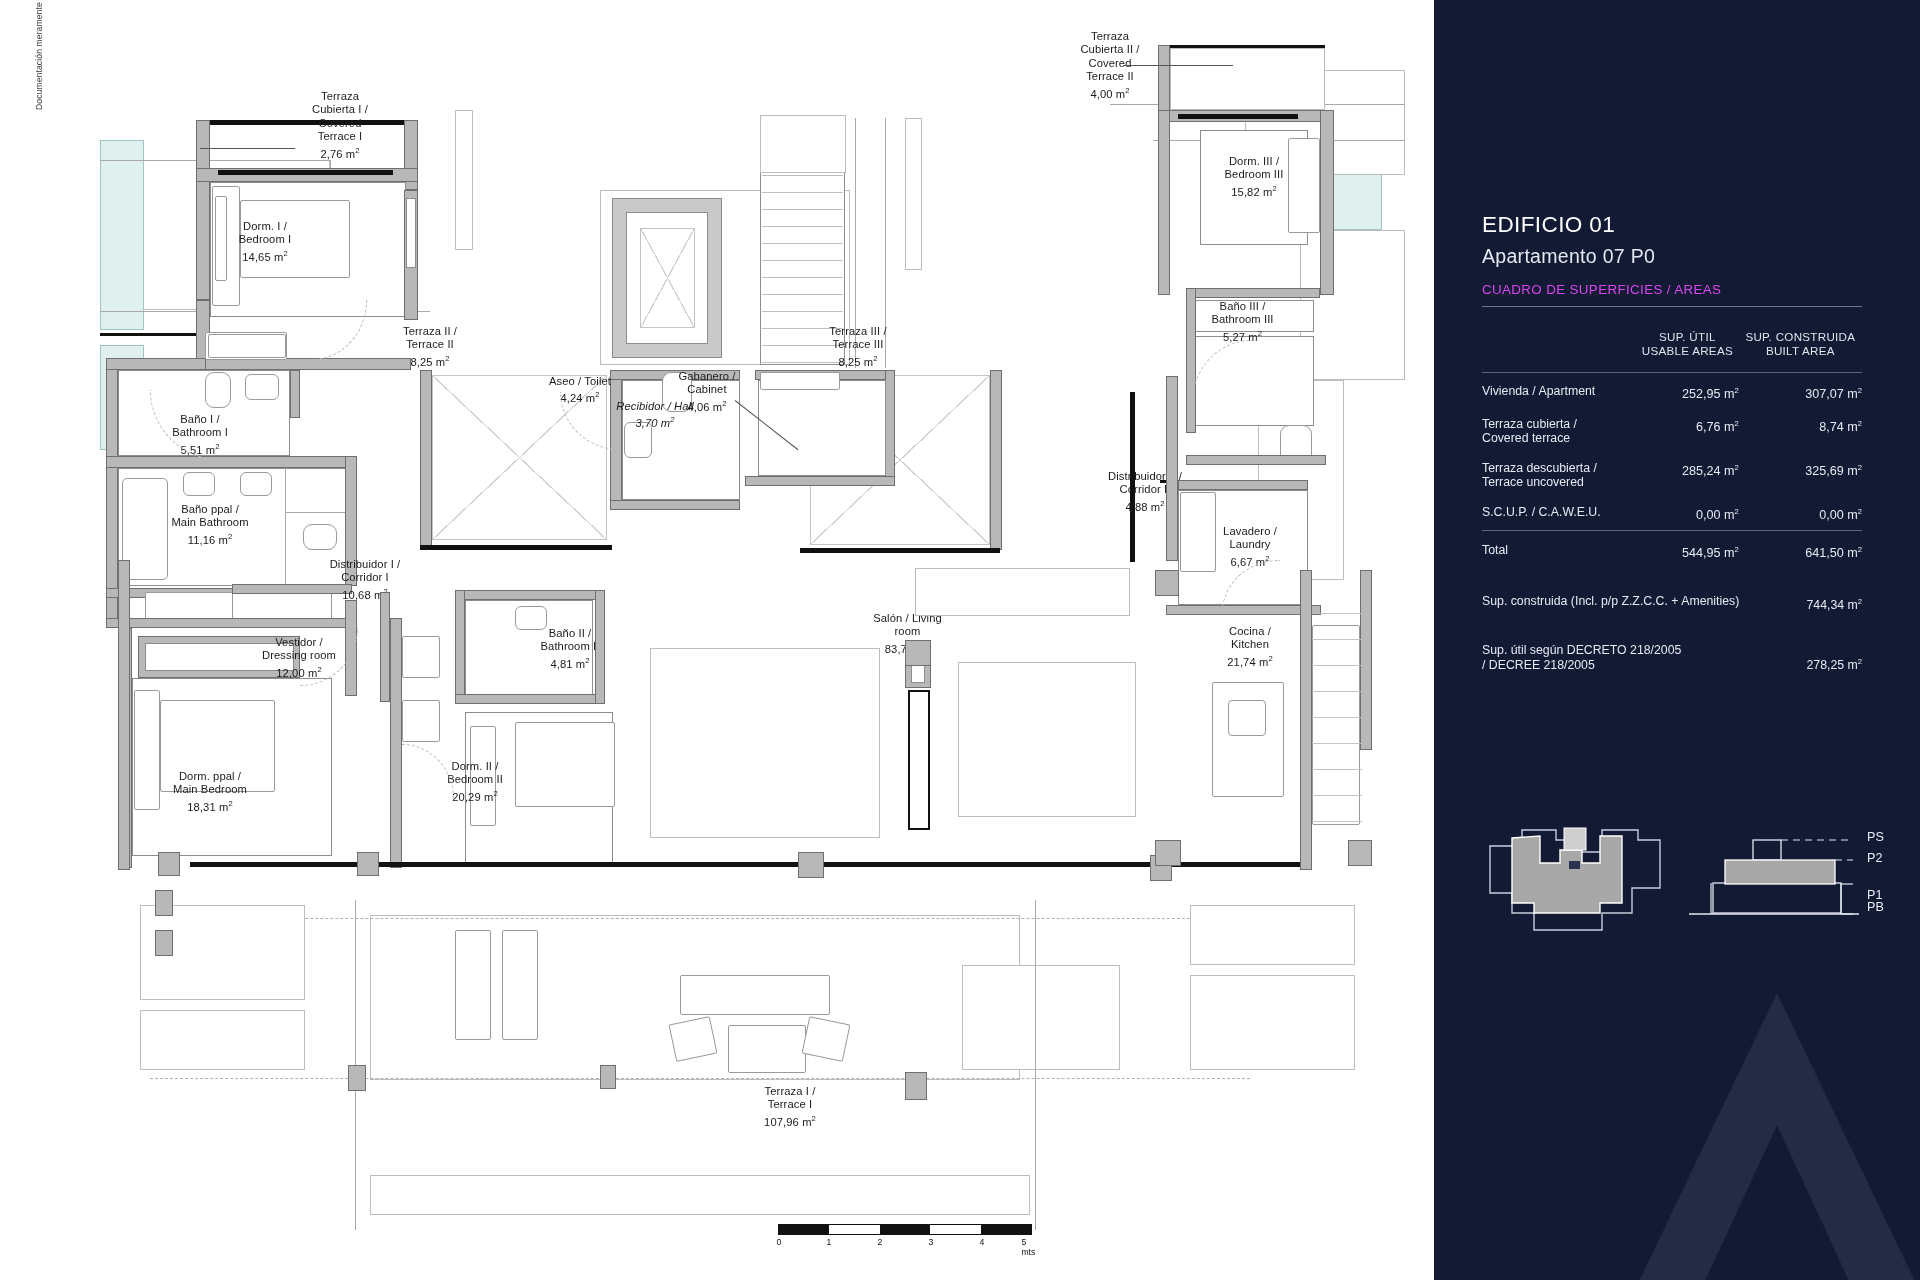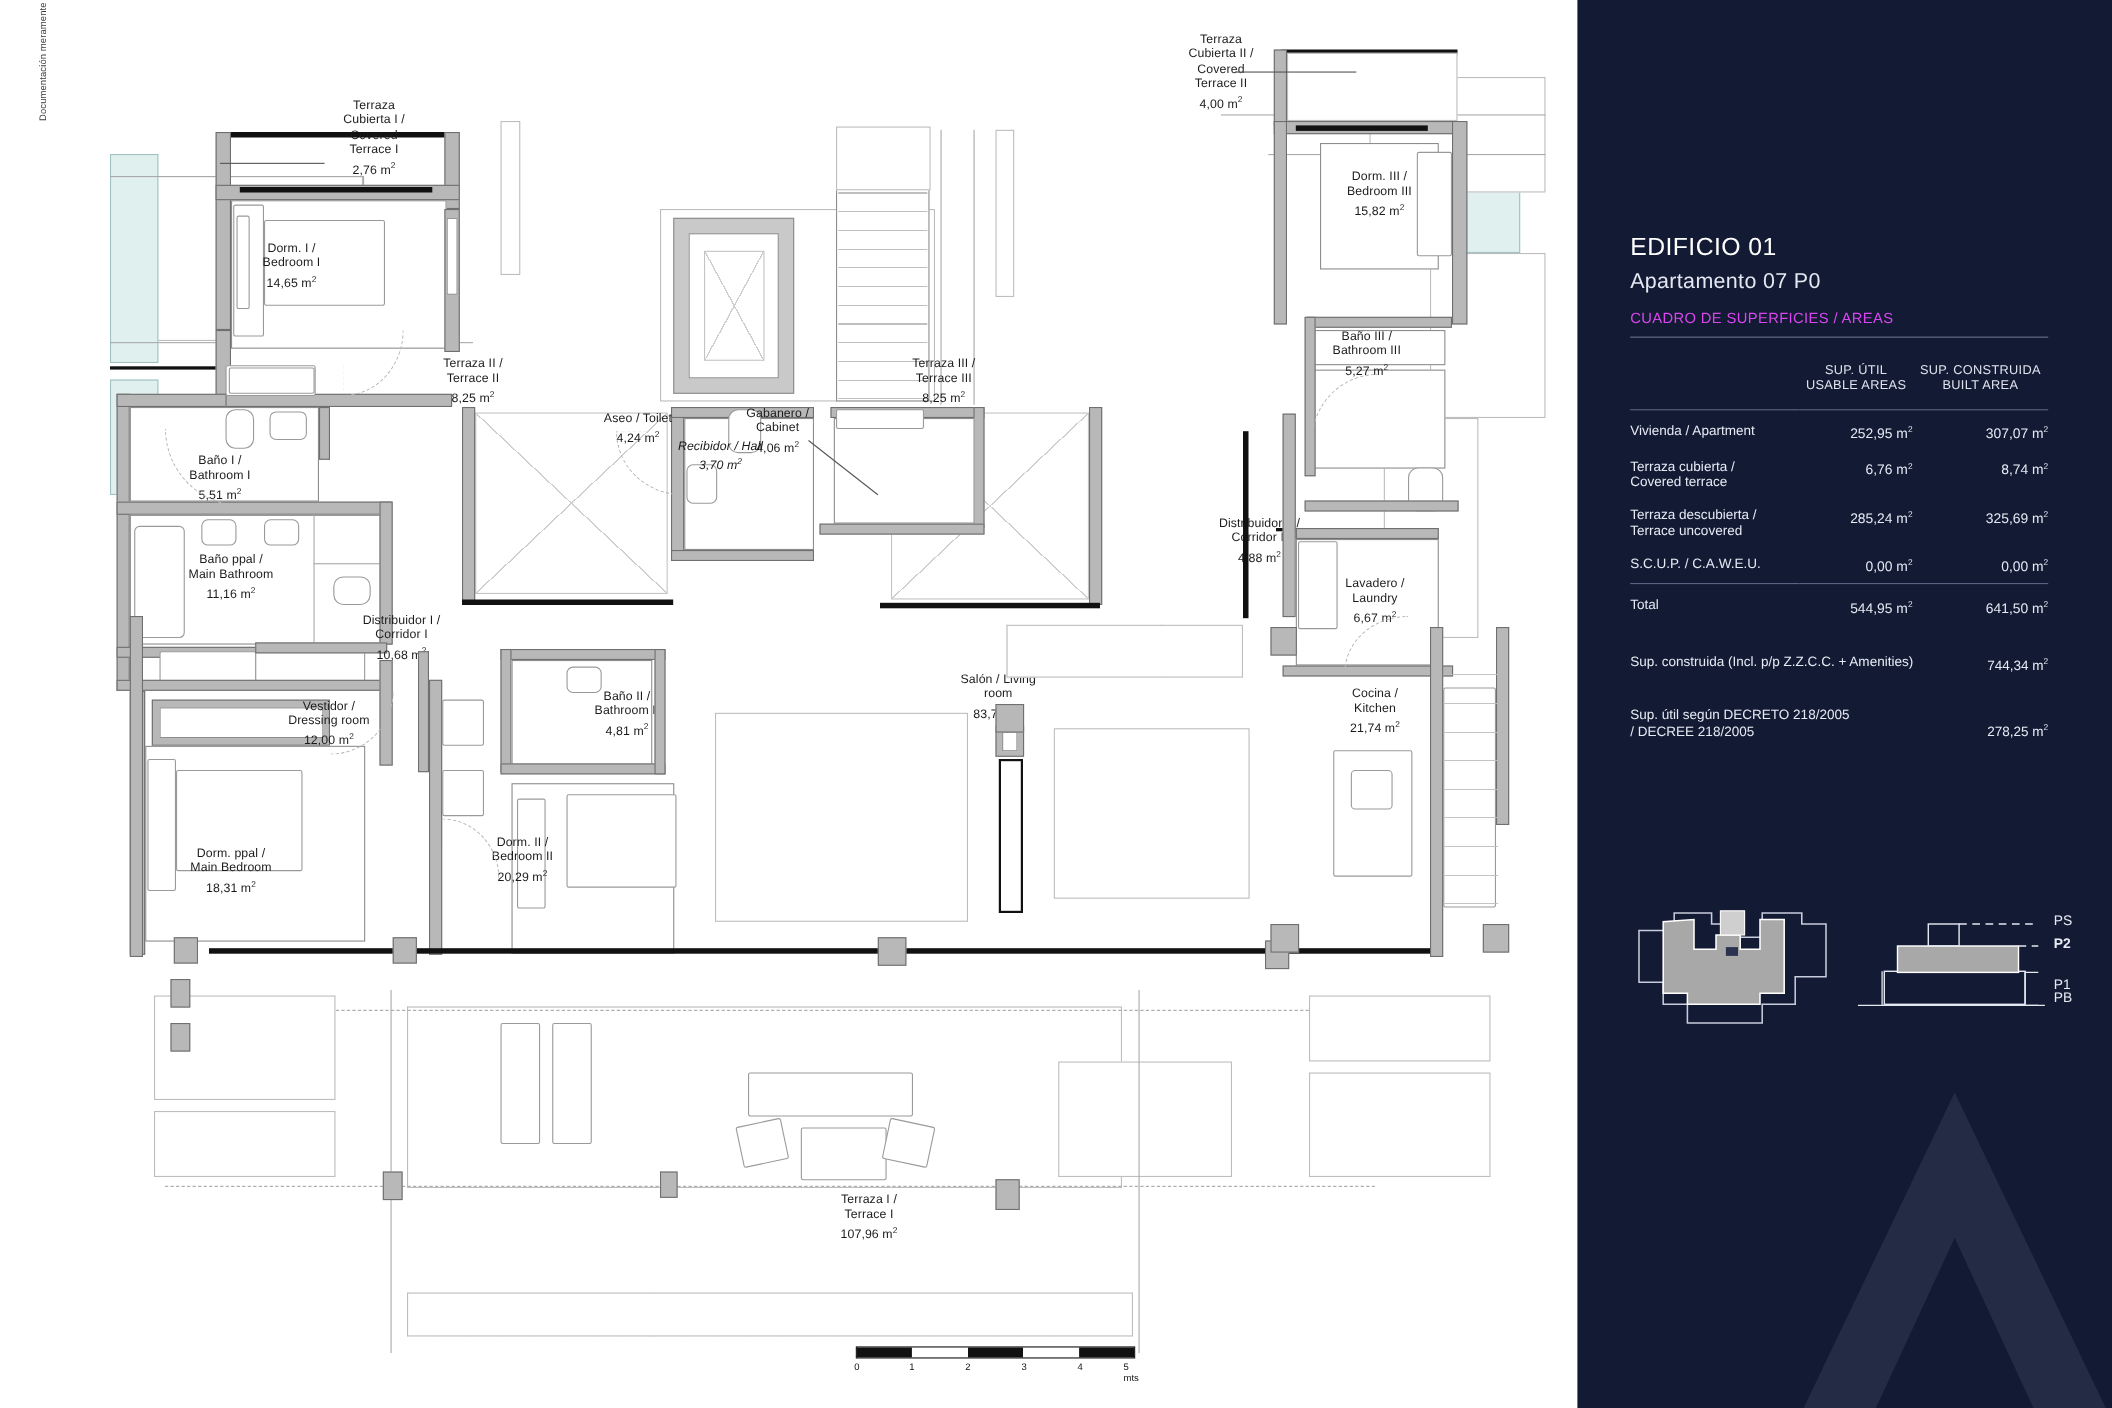--- a/index.html
+++ b/index.html
@@ -490,21 +490,21 @@
         <rect x="66" y="22" width="28" height="20" fill="none" stroke="#e3e7f2" stroke-width="1.3"></rect>
         <line x1="24" y1="96" x2="24" y2="65" stroke="#e3e7f2" stroke-width="1.2"></line>
         <line x1="154" y1="96" x2="154" y2="65" stroke="#e3e7f2" stroke-width="1.2"></line>
         <line x1="94" y1="22" x2="166" y2="22" stroke="#e3e7f2" stroke-width="1.2" stroke-dasharray="7 5"></line>
         <line x1="148" y1="42" x2="166" y2="42" stroke="#e3e7f2" stroke-width="1.2" stroke-dasharray="7 5"></line>
         <line x1="154" y1="66" x2="166" y2="66" stroke="#e3e7f2" stroke-width="1.2"></line>
         <line x1="154" y1="96" x2="166" y2="96" stroke="#e3e7f2" stroke-width="1.2"></line>
       </svg>
 
       <div class="lv" style="left:385px;top:12px;">PS</div>
-      <div class="lv" style="left:385px;top:33px;font-weight:bold;">P2</div>
+      <div class="lv" style="left:385px;top:33px;">P2</div>
       <div class="lv" style="left:385px;top:70px;">P1</div>
       <div class="lv" style="left:385px;top:82px;">PB</div>
     </div>
 
     <svg class="mark" viewBox="0 0 200 200">
       <path d="M100 8 L190 196 L150 196 L100 88 L50 196 L10 196 Z" fill="#8e96b4"></path>
       <path d="M100 100 L132 168 L68 168 Z" fill="#131a33"></path>
     </svg>
   </div>
 </div>

